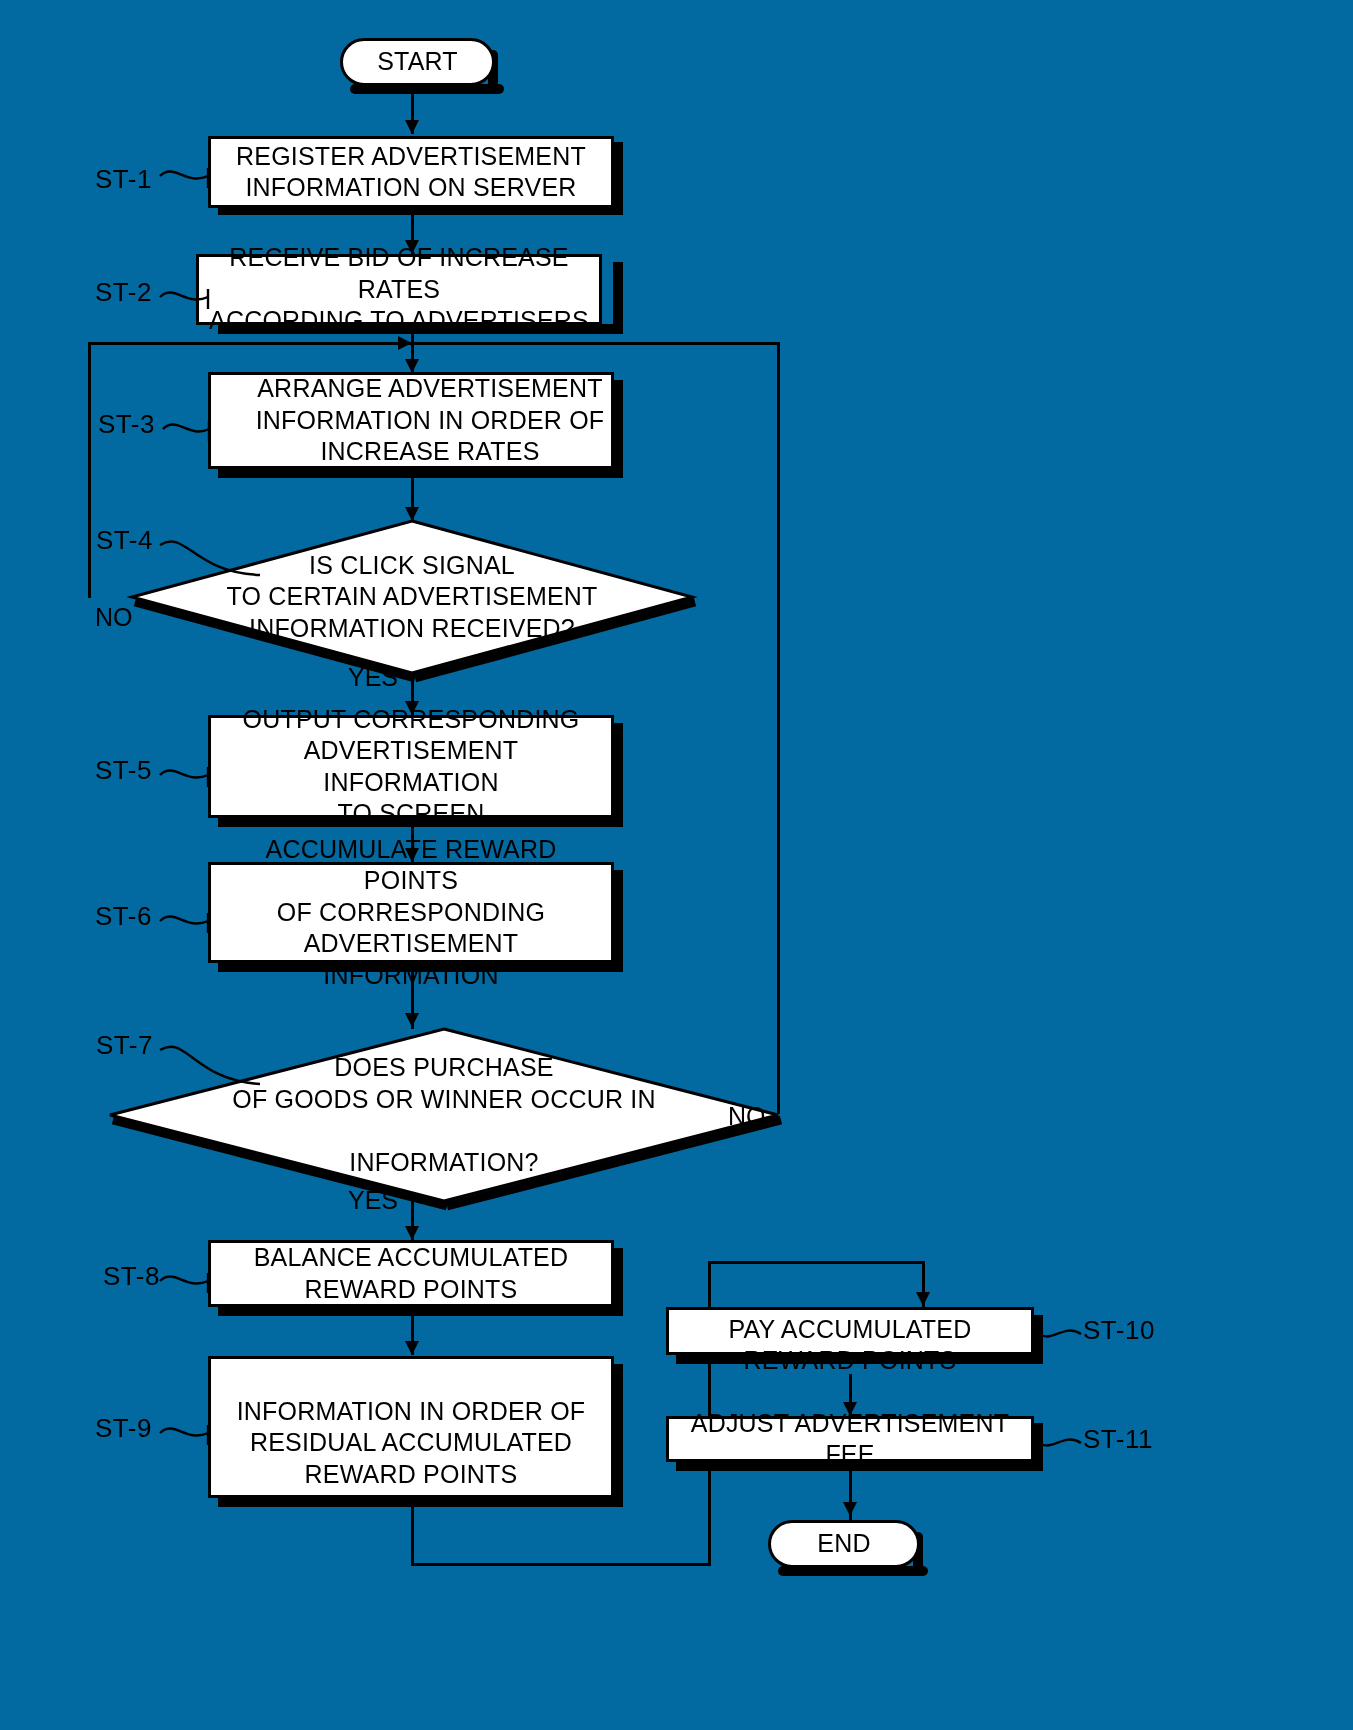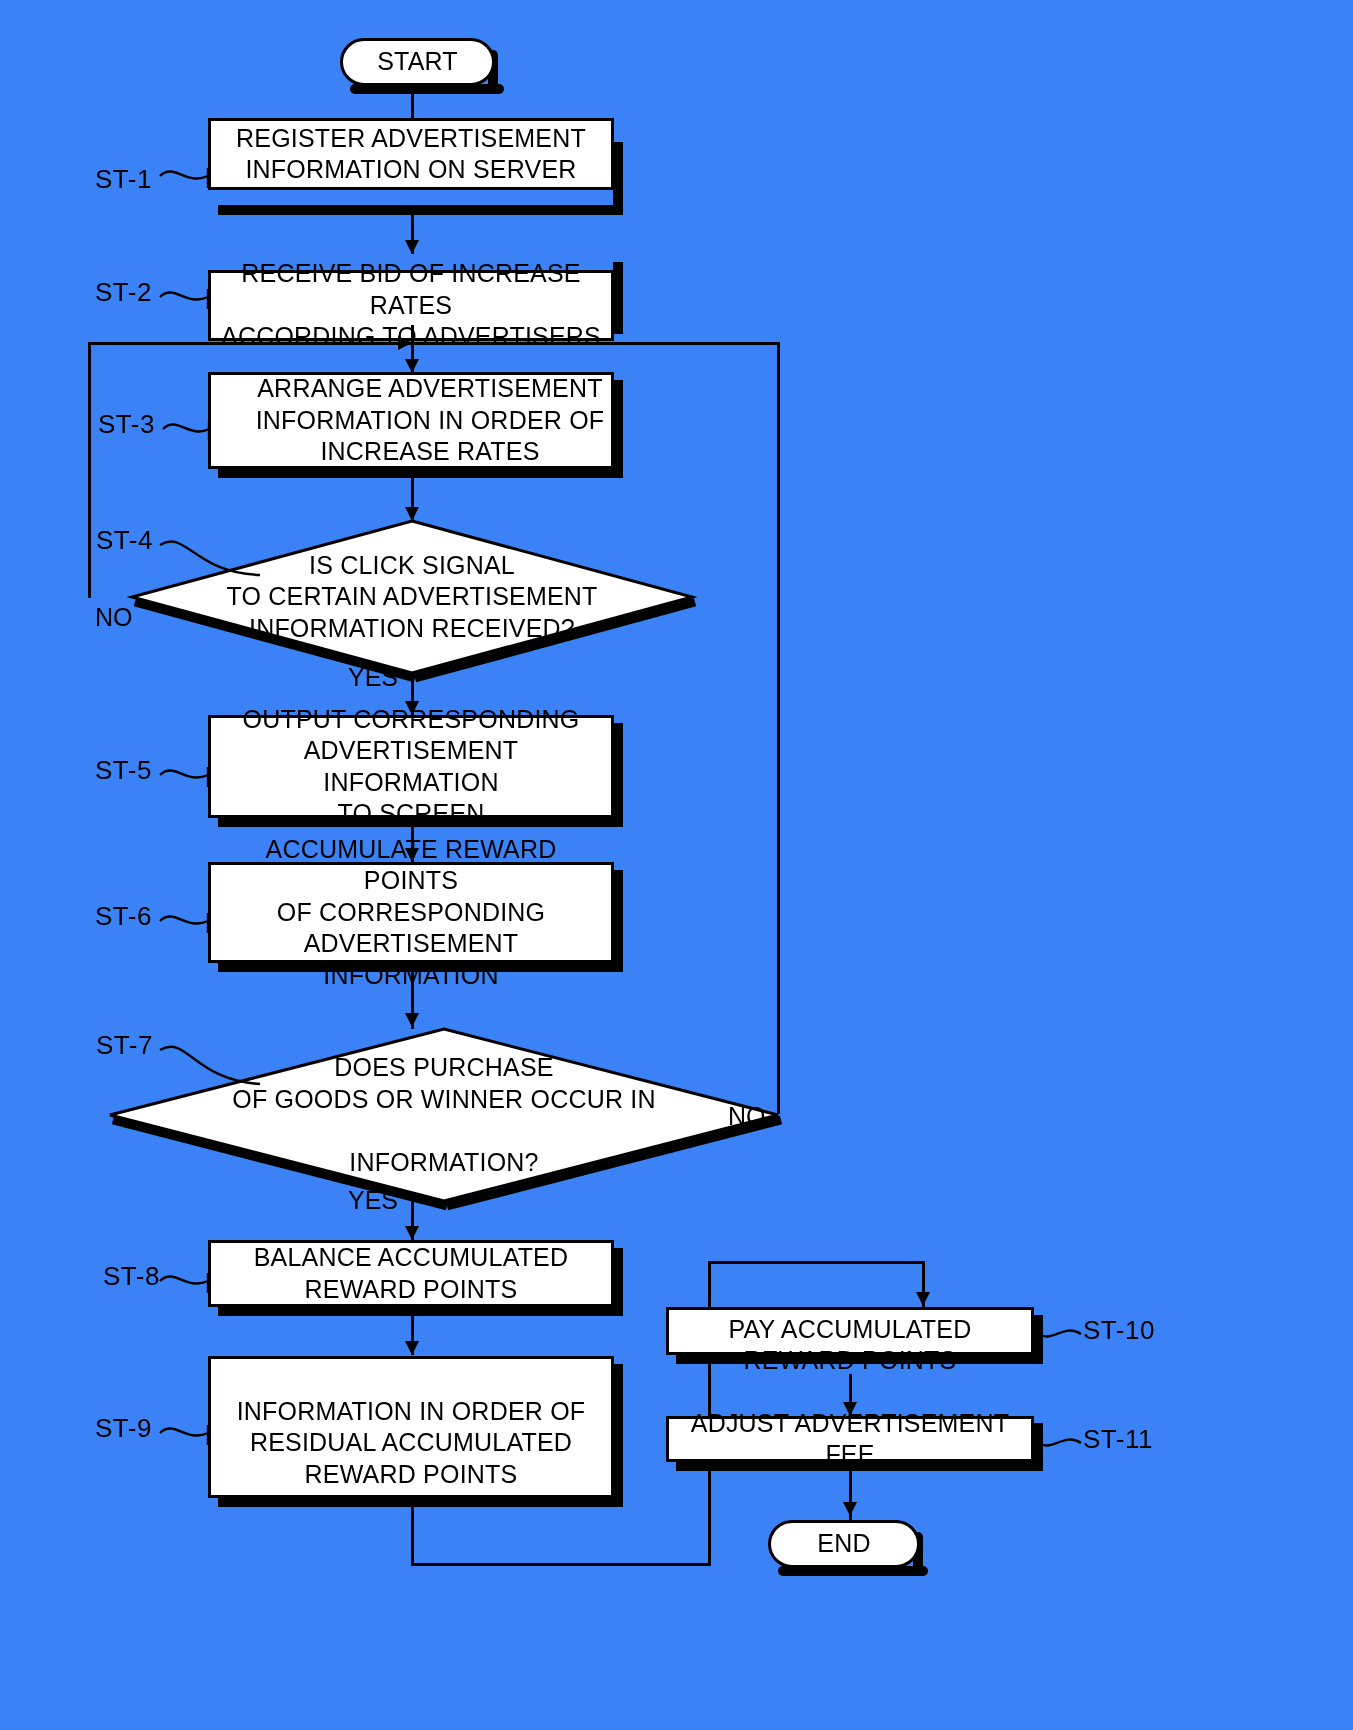--- a/index.html
+++ b/index.html
@@ -8,21 +8,21 @@
     background: #ffffff;
   }
   body {
     font-family: "Liberation Sans", sans-serif;
     color: #000000;
   }
   #canvas {
     position: relative;
     width: 1353px;
     height: 1730px;
-    background: #3b82f6;
+    background: #0369a1;
     overflow: hidden;
   }
   
   .node {
     position: absolute;
     box-sizing: border-box;
     background: #ffffff;
     border: 3px solid #000;
     display: flex;
     align-items: center;
@@ -97,38 +97,38 @@
   <div class="shadow" style="left:488px; top:50px; width:10px; height:44px; border-radius:6px;"></div>
   <div class="node terminal" style="left:340px; top:38px; width:155px; height:48px;">
     <span class="lbl">START</span>
   </div>
 
   <div class="vline" style="left:411px; top:86px; height:48px;"></div>
   <div class="arrow-down" style="left:405px; top:120px;"></div>
 
   <div class="shadow" style="left:218px; top:205px; width:405px; height:10px;"></div>
   <div class="shadow" style="left:613px; top:142px; width:10px; height:73px;"></div>
-  <div class="node process" style="left:208px; top:118px; width:406px; height:72px;">
+  <div class="node process" style="left:208px; top:136px; width:406px; height:72px;">
     <span class="lbl">
       <span>REGISTER ADVERTISEMENT</span><br>
       <span>INFORMATION ON SERVER</span>
     </span>
   </div>
   <div class="tag" style="left:95px; top:164px;">ST-1</div>
   <svg class="leader" style="left:160px; top:160px; width:60px; height:30px;">
     <path d="M0,16 C14,2 26,26 48,16" stroke="#000" stroke-width="2.4" fill="none"></path>
     <path d="M48,8 L48,28" stroke="#000" stroke-width="2.4" fill="none"></path>
   </svg>
 
   <div class="vline" style="left:411px; top:206px; height:48px;"></div>
   <div class="arrow-down" style="left:405px; top:240px;"></div>
 
   <div class="shadow" style="left:218px; top:324px; width:405px; height:10px;"></div>
   <div class="shadow" style="left:613px; top:262px; width:10px; height:72px;"></div>
-  <div class="node process" style="left:208px; top:254px; width:406px; height:71px;margin-top:16px;">
+  <div class="node process" style="left:196px; top:254px; width:406px; height:71px;">
     <span class="lbl">
       <span>RECEIVE BID OF INCREASE RATES</span><br>
       <span>ACCORDING TO ADVERTISERS</span>
     </span>
   </div>
   <div class="tag" style="left:95px; top:277px;">ST-2</div>
   <svg class="leader" style="left:160px; top:281px; width:60px; height:30px;">
     <path d="M0,16 C14,2 26,26 48,16" stroke="#000" stroke-width="2.4" fill="none"></path>
     <path d="M48,8 L48,28" stroke="#000" stroke-width="2.4" fill="none"></path>
   </svg>

